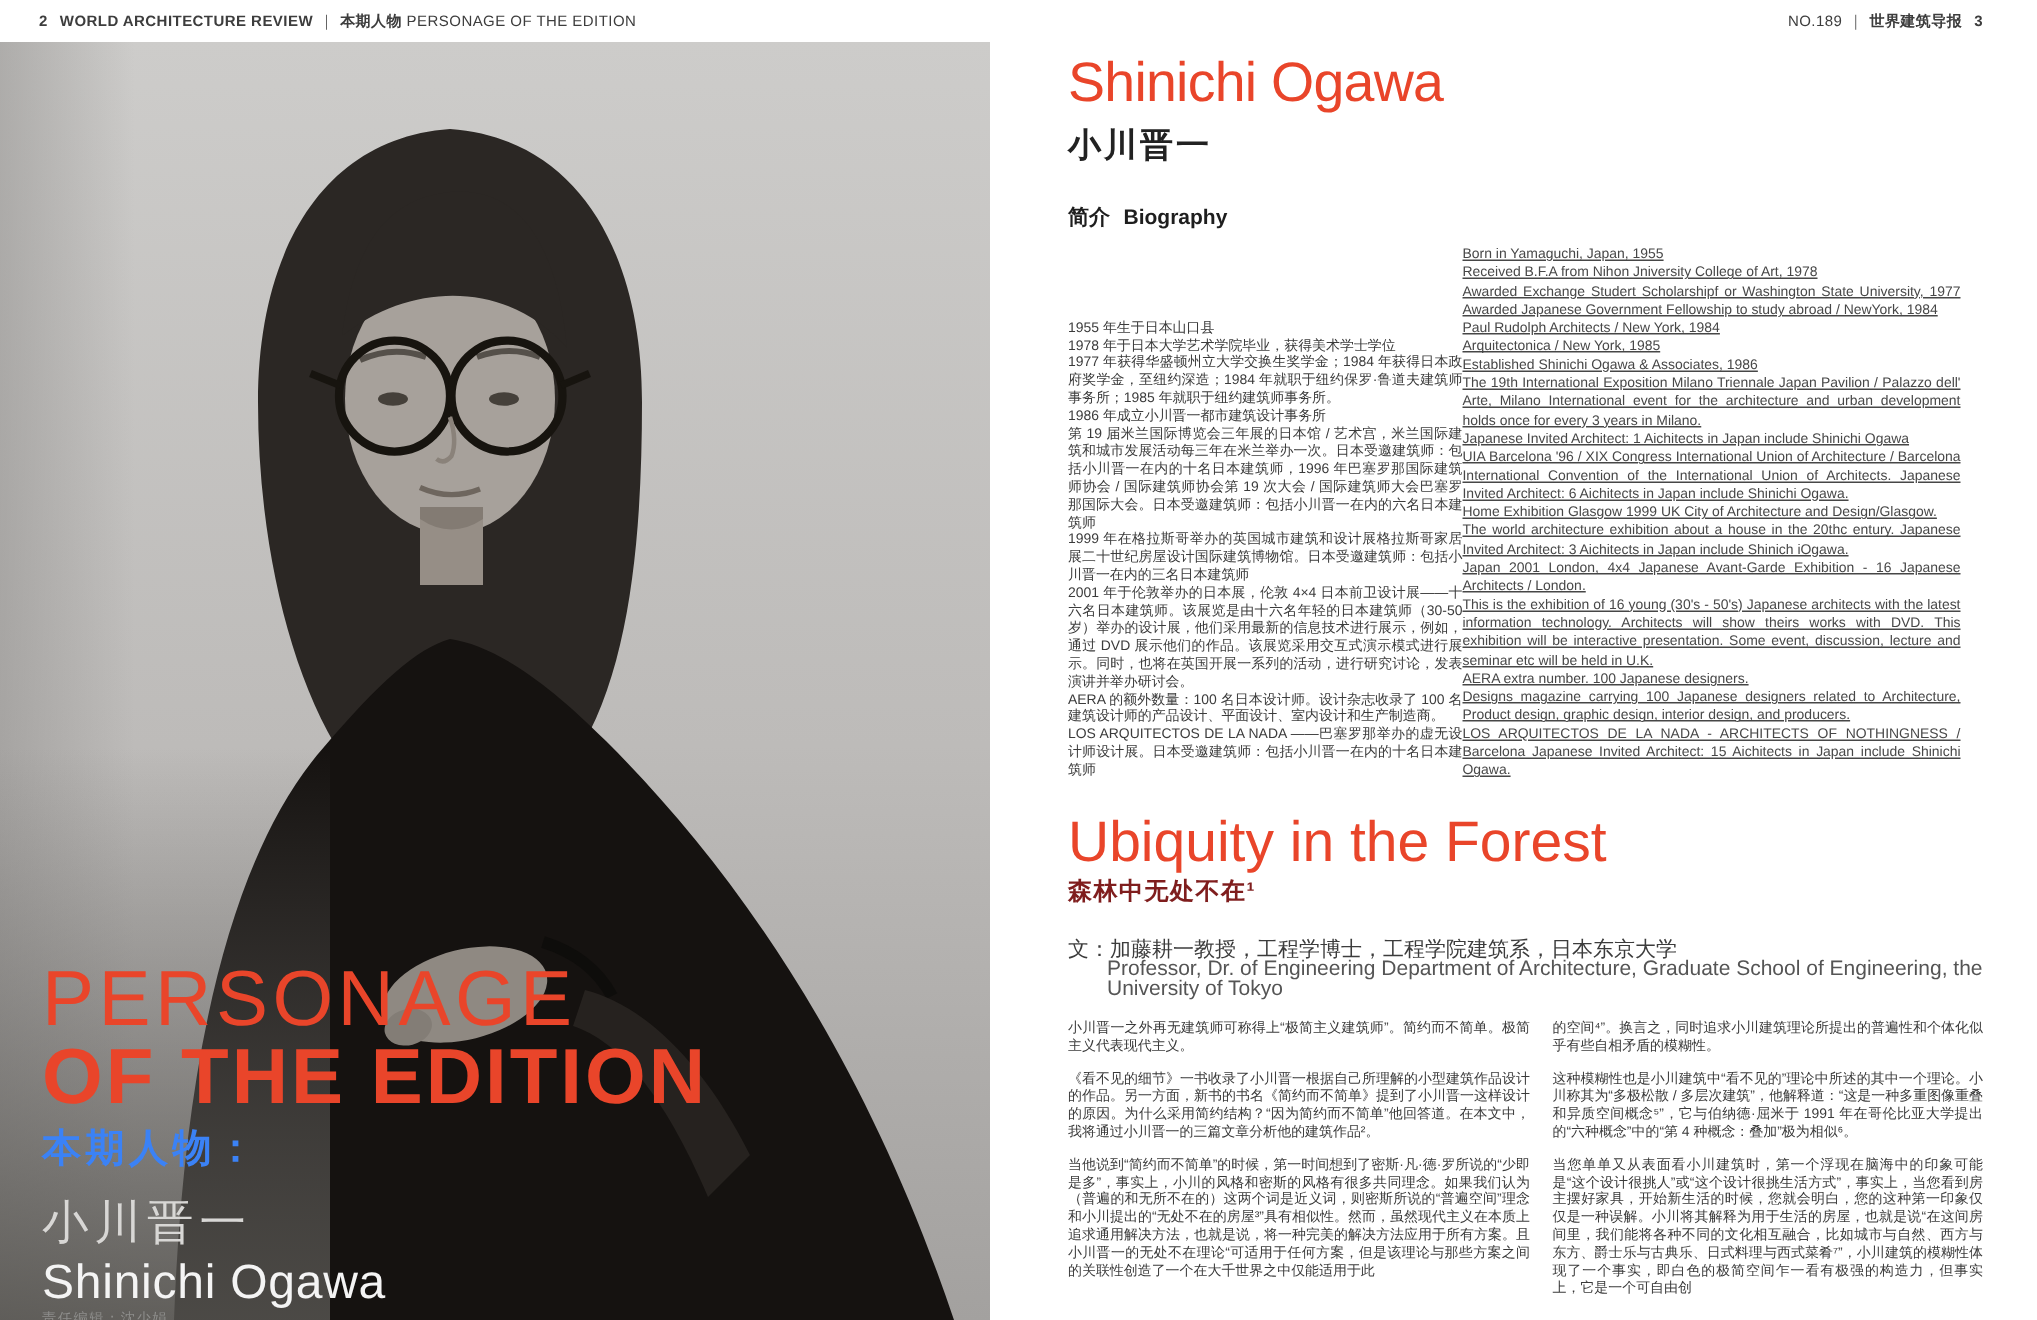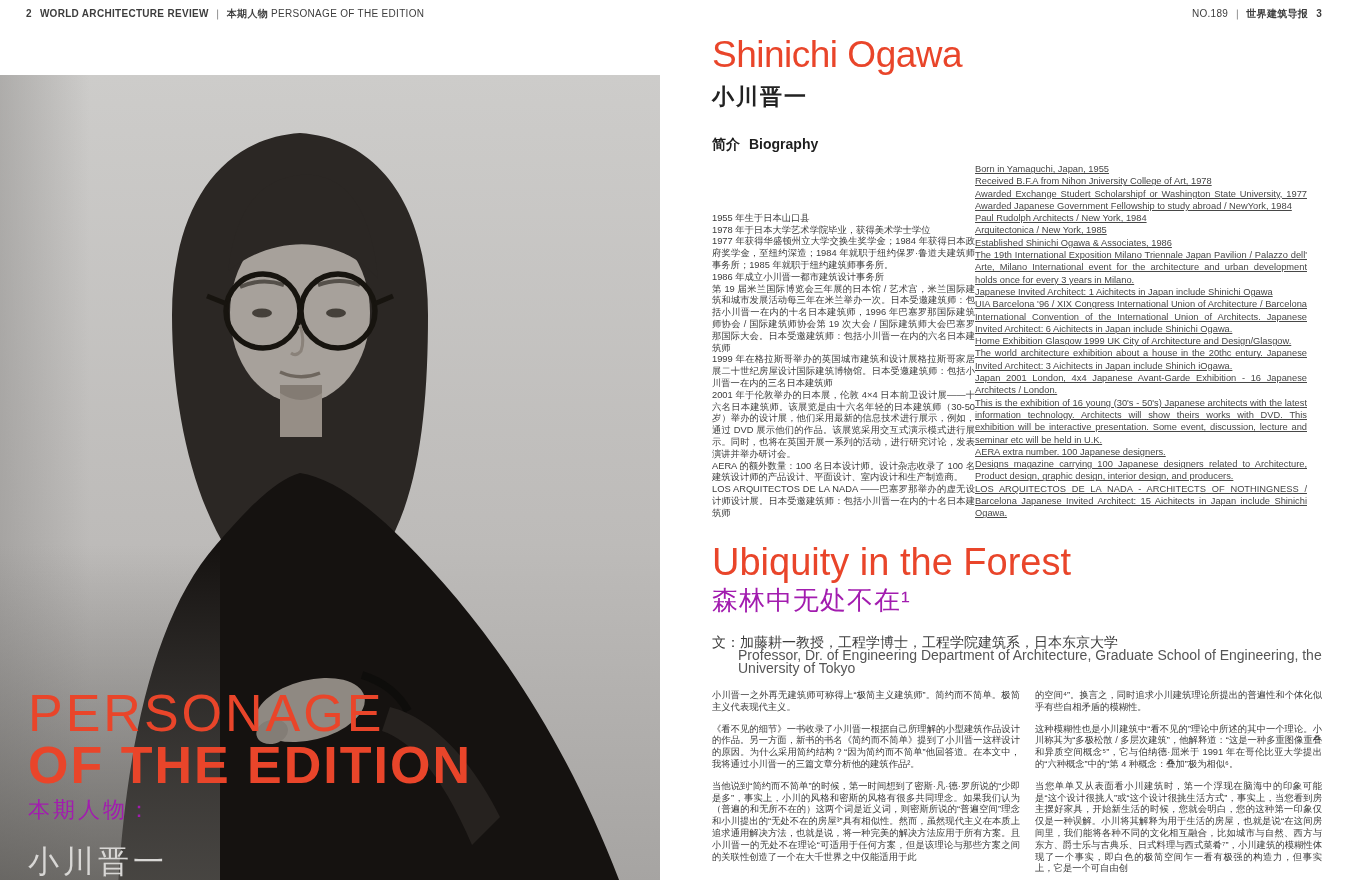--- a/index.html
+++ b/index.html
@@ -12,45 +12,45 @@
   
   .hdr{position:absolute;top:7px;font-size:10px;color:#3d3d3d;letter-spacing:.3px;white-space:nowrap;}
   .hdr-l{left:26px;}
   .hdr-r{right:36px;}
   .hdr b{font-weight:bold;}
   .hdr .sep{margin:0 4px;color:#555;}
   .hdr .pgnum{font-weight:bold;margin-right:8px;}
   .hdr-r .pgnum{margin:0 0 0 8px;}
 
   
-  .left-page{position:absolute;left:0;top:28px;width:660px;height:693px;margin-top:47px;}
+  .left-page{position:absolute;left:0;top:28px;width:660px;height:693px;}
   .left-page svg{display:block;}
   .ov{position:absolute;left:28px;line-height:1;white-space:nowrap;}
   .ov-personage{top:612px;font-size:52px;font-weight:400;letter-spacing:3px;color:#e9452a;}
   .ov-edition{top:664px;font-size:52px;font-weight:bold;letter-spacing:2px;color:#e9452a;}
-  .ov-cn-label{top:724px;font-size:22px;font-weight:normal;color:#a21caf;letter-spacing:3px;}
+  .ov-cn-label{top:724px;font-size:26px;font-weight:bold;color:#3b82f6;letter-spacing:3px;}
   .ov-cn-name{top:771px;font-size:31px;font-weight:400;color:#d8d7d5;letter-spacing:4px;}
   .ov-en-name{top:810px;font-size:32px;font-weight:400;color:#f4f4f4;letter-spacing:.5px;}
   .ov-editor{top:847px;font-size:9.5px;color:#8e8e8c;letter-spacing:1px;}
 
   
   .right-page{position:absolute;left:712px;top:0;width:610px;height:880px;}
   .rp-title{position:absolute;top:36px;left:0;font-size:37px;line-height:1;color:#e9452a;letter-spacing:-.5px;margin:0;font-weight:400;}
   .rp-title-cn{position:absolute;top:86px;left:0;font-size:22px;line-height:1;font-weight:bold;color:#222;letter-spacing:2px;margin:0;}
   .bio-heading{position:absolute;top:136px;left:0;font-size:14px;font-weight:bold;color:#1e1e1e;}
   .bio-heading .en{margin-left:9px;}
 
   .bio-cols{position:absolute;top:163px;left:0;width:610px;display:flex;gap:0;align-items:flex-end;}
   .bio-col-cn{width:263px;font-size:9.3px;line-height:11.8px;color:#3b3b3b;text-align:justify;}
   .bio-col-en{width:332px;font-size:9.3px;line-height:12.3px;color:#474747;text-align:justify;text-decoration:underline;}
   .bio-col-cn p,.bio-col-en p{margin:0;}
 
   .article{position:absolute;top:543px;left:0;width:610px;}
   .art-title{font-size:38px;line-height:1;color:#e9452a;margin:0;font-weight:400;}
-  .art-title-cn{font-size:26px;line-height:1;font-weight:normal;color:#a21caf;margin:6px 0 0 0;letter-spacing:1px;}
+  .art-title-cn{font-size:16px;line-height:1;font-weight:bold;color:#7f1d1d;margin:6px 0 0 0;letter-spacing:1px;}
   .byline{margin-top:23px;font-size:14px;line-height:13px;color:#3c3c3c;}
   .byline .l2{padding-left:26px;color:#555;}
   .art-cols{margin-top:15px;display:flex;gap:15px;}
   .art-col-l{width:308px;}
   .art-col-r{width:287px;}
   .art-cols p{margin:0 0 10px 0;font-size:9.3px;line-height:11.8px;color:#3a3a3a;text-align:justify;}
 </style>
 </head>
 <body>
 

